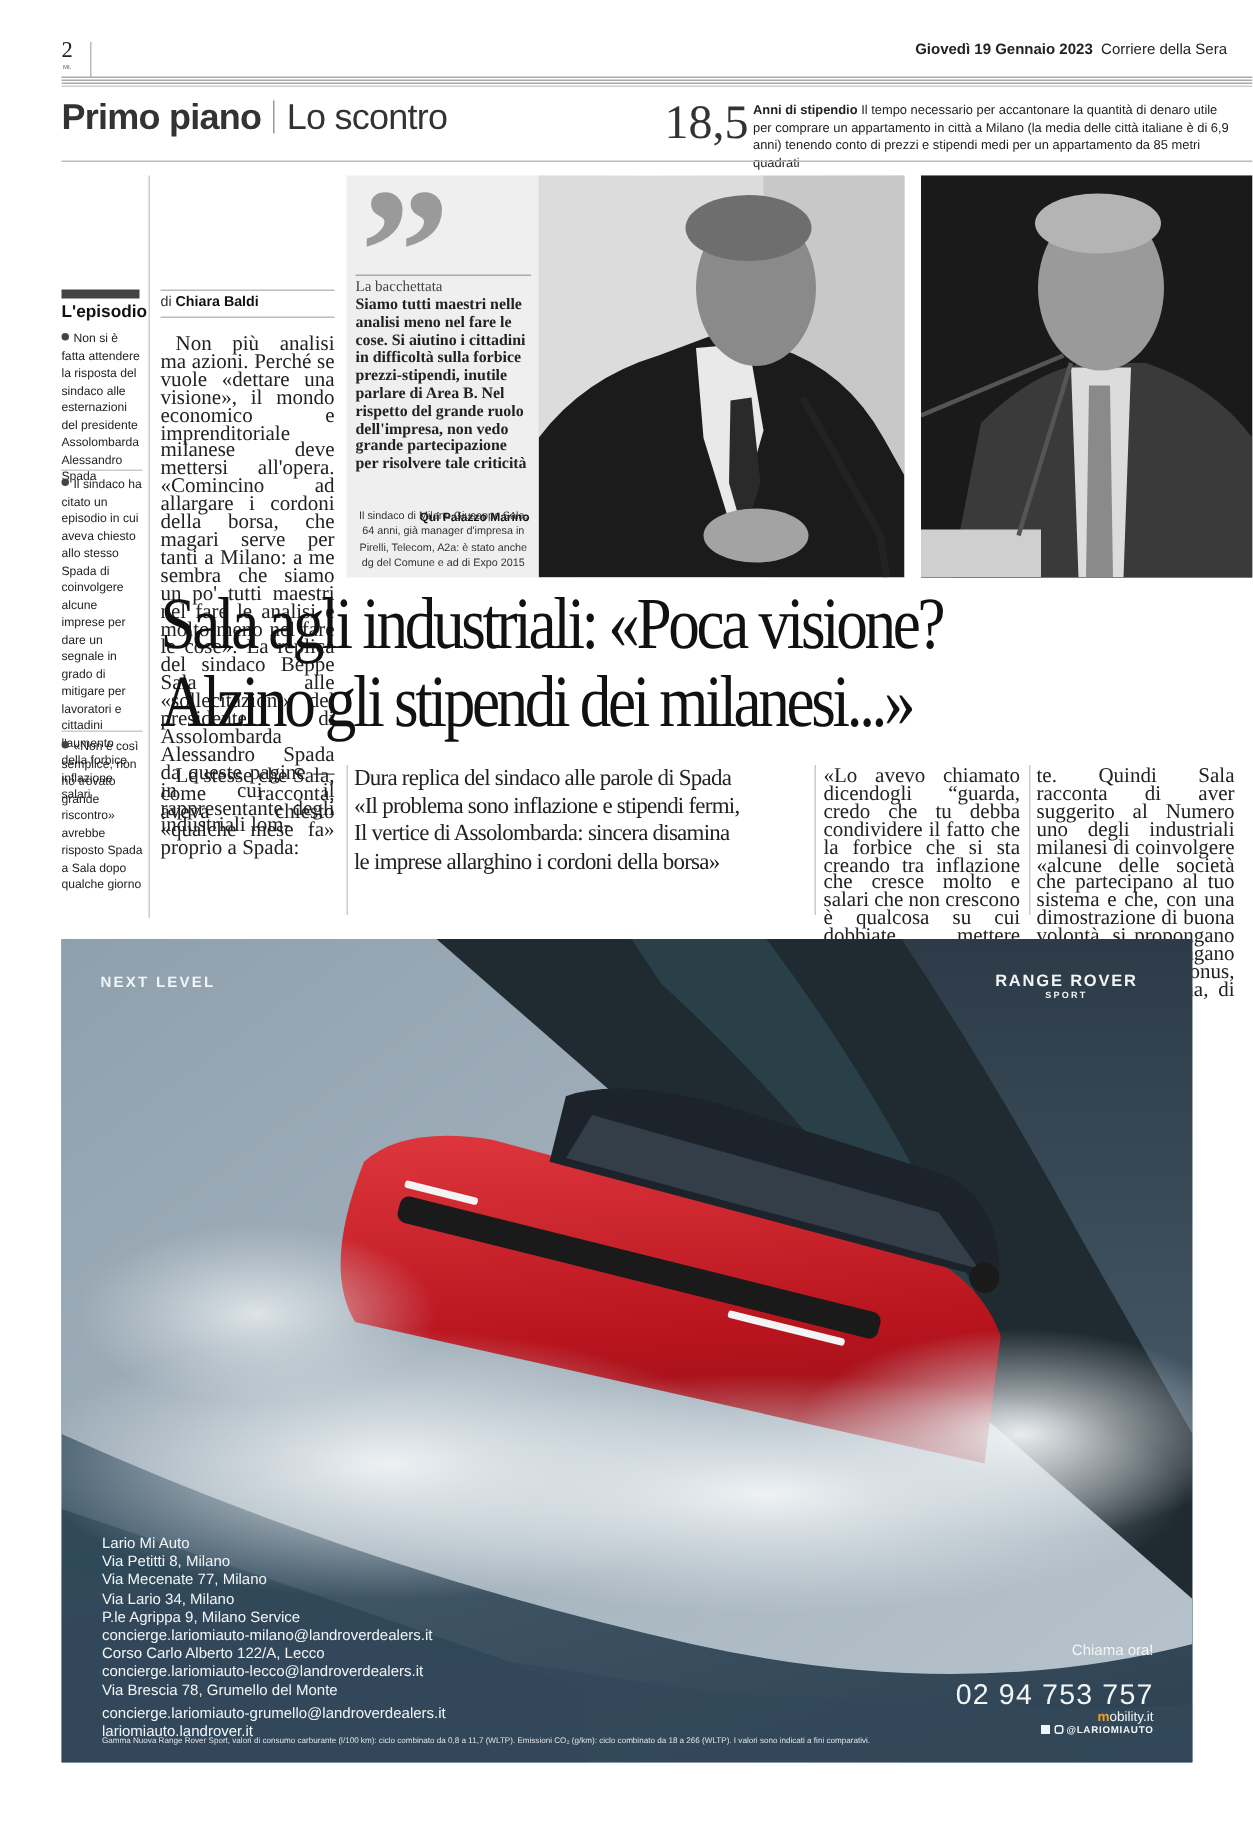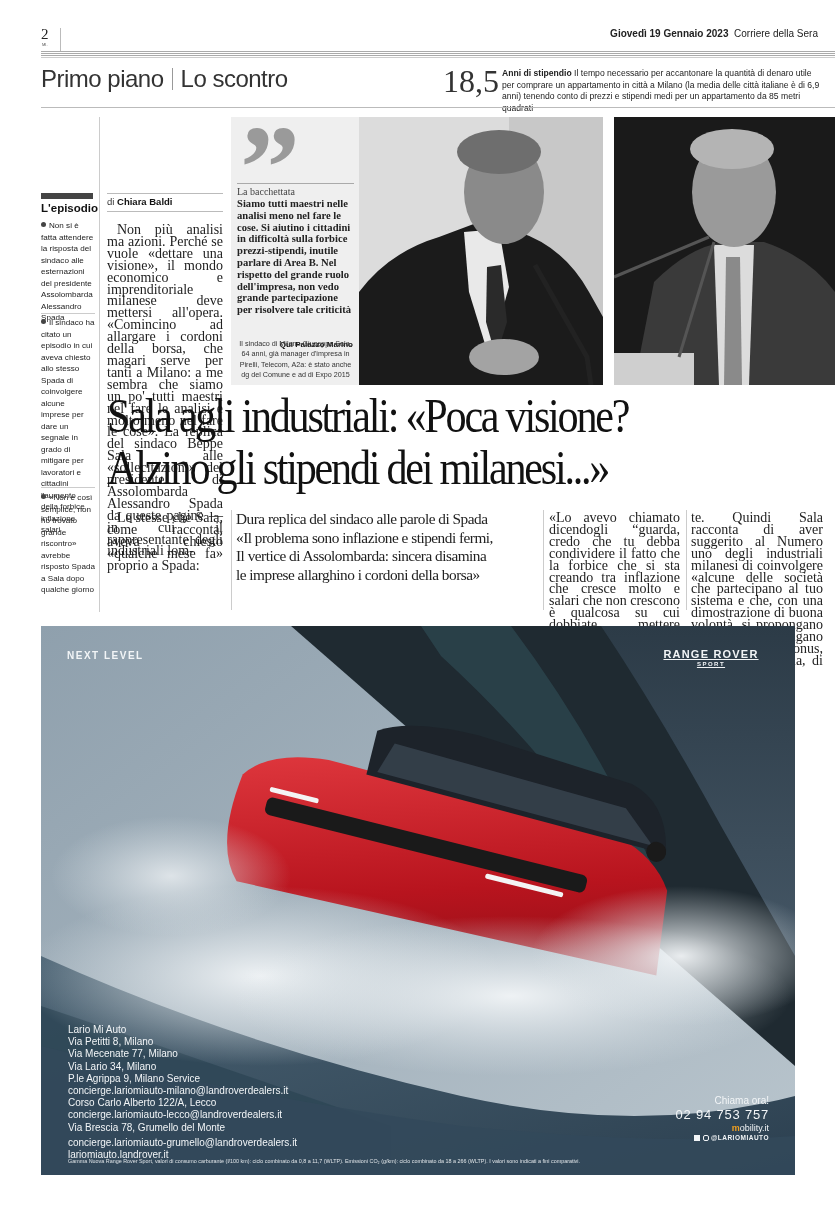--- a/index.html
+++ b/index.html
@@ -11,21 +11,21 @@
   
   .page-num { left: 41px; top: 27px; font-family: "Liberation Serif", serif; font-size: 15px; line-height: 14px; color: #222; }
   .page-edition { left: 42px; top: 42px; font-family: "Liberation Sans", sans-serif; font-size: 4px; color: #555; }
   .page-num-sep { left: 60px; top: 28px; width: 1px; height: 24px; background: #bbb; }
   .date-line { right: 17px; top: 28px; font-family: "Liberation Sans", sans-serif; font-size: 10px; color: #222; }
   .date-line b { font-weight: bold; }
   .rule-double { left: 41px; width: 794px; height: 1px; background: #aaa; }
 
   
   .section-title { left: 41px; top: 64px; font-family: "Liberation Sans", sans-serif; font-size: 24px; letter-spacing: -0.5px; line-height: 30px; }
-  .section-title .strong { font-weight: normal; color: #333; }
+  .section-title .strong { font-weight: bold; color: #333; }
   .section-title .sep { display: inline-block; width: 1px; height: 22px; background: #999; margin: 0 8px -3px 8px; }
   .section-title .light { font-weight: normal; color: #333; }
 
   .stat-num { left: 443px; top: 64px; font-family: "Liberation Serif", serif; font-size: 32px; line-height: 34px; color: #333; }
   .stat-text { left: 502px; top: 68px; width: 320px; font-family: "Liberation Sans", sans-serif; font-size: 8.6px; line-height: 11.5px; color: #222; }
   .stat-text b { font-weight: bold; }
   .rule-header-bottom { left: 41px; top: 107px; width: 794px; height: 1px; background: #bbb; }
 
   
   .side-bar-block { left: 41px; top: 193px; width: 52px; height: 6px; background: #444; }
@@ -222,42 +222,42 @@
     </g>
 
     <ellipse cx="220" cy="350" rx="240" ry="90" fill="url(#spray)"></ellipse>
     <ellipse cx="470" cy="370" rx="280" ry="80" fill="url(#spray)"></ellipse>
     <ellipse cx="640" cy="330" rx="150" ry="70" fill="url(#spray)"></ellipse>
     <ellipse cx="130" cy="250" rx="120" ry="60" fill="url(#spray)" opacity="0.8"></ellipse>
     <path d="M0,420 Q200,470 420,500 Q620,520 754,510 L754,549 L0,549 Z" fill="#32495a" opacity="0.85"></path>
   </svg>
 
   <div class="abs ad-text" style="left:26px; top:24px; font-size:10px; letter-spacing:1.5px; font-weight:bold;">NEXT LEVEL</div>
-  <div class="abs ad-text" style="left:600px; top:22px; width:140px; text-align:center; font-size:11px; font-weight:bold; letter-spacing:1.2px;text-decoration:underline;">
+  <div class="abs ad-text" style="left:600px; top:22px; width:140px; text-align:center; font-size:11px; font-weight:bold; letter-spacing:1.2px;">
     <div>RANGE ROVER</div>
     <div style="font-size:6px; letter-spacing:1.5px; margin-top:1px;">SPORT</div>
   </div>
 
   <div class="abs ad-text" style="left:27px; top:398px; font-size:10px; line-height:12.2px;">
     <div>Lario Mi Auto</div>
     <div>Via Petitti 8, Milano</div>
     <div>Via Mecenate 77, Milano</div>
     <div>Via Lario 34, Milano</div>
     <div>P.le Agrippa 9, Milano Service</div>
     <div>concierge.lariomiauto-milano@landroverdealers.it</div>
     <div>Corso Carlo Alberto 122/A, Lecco</div>
     <div>concierge.lariomiauto-lecco@landroverdealers.it</div>
     <div>Via Brescia 78, Grumello del Monte</div>
     <div style="margin-top:3px">concierge.lariomiauto-grumello@landroverdealers.it</div>
     <div>lariomiauto.landrover.it</div>
   </div>
 
   <div class="abs ad-text" style="right:26px; top:469px; text-align:right;">
     <div style="font-size:10px;">Chiama ora!</div>
-    <div style="font-size:13px; letter-spacing:0.8px; line-height:17px;">02 94 753 757</div>
+    <div style="font-size:19px; letter-spacing:0.8px; line-height:17px;margin-top:16px;">02 94 753 757</div>
     <div style="font-size:9px;"><span style="color:#f0a020; font-weight:bold;">m</span><span>obility.it</span></div>
     <div style="font-size:6.5px; font-weight:bold; letter-spacing:0.5px; margin-top:1px;">
       <span style="display:inline-block; width:6px; height:6px; background:#f2f5f7; vertical-align:-1px;"></span>
       <span style="display:inline-block; width:6px; height:6px; border:1px solid #f2f5f7; border-radius:2px; vertical-align:-1px;"></span>
       <span>@LARIOMIAUTO</span>
     </div>
   </div>
 
   <div class="abs ad-text" style="left:27px; top:532px; font-size:5.4px; white-space:nowrap; opacity:0.9;">Gamma Nuova Range Rover Sport, valori di consumo carburante (l/100 km): ciclo combinato da 0,8 a 11,7 (WLTP). Emissioni CO₂ (g/km): ciclo combinato da 18 a 266 (WLTP). I valori sono indicati a fini comparativi.</div>
 </div>

